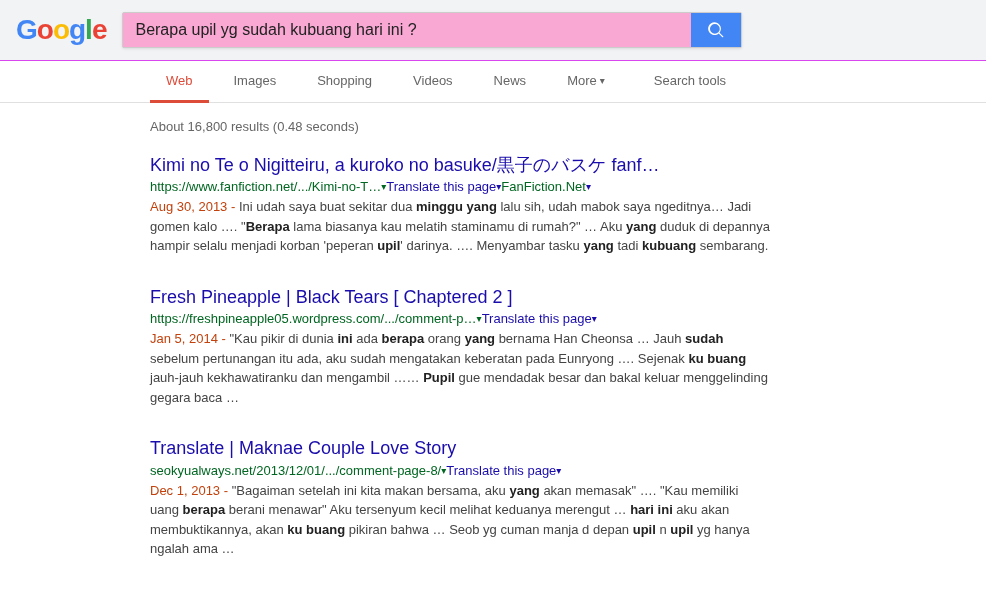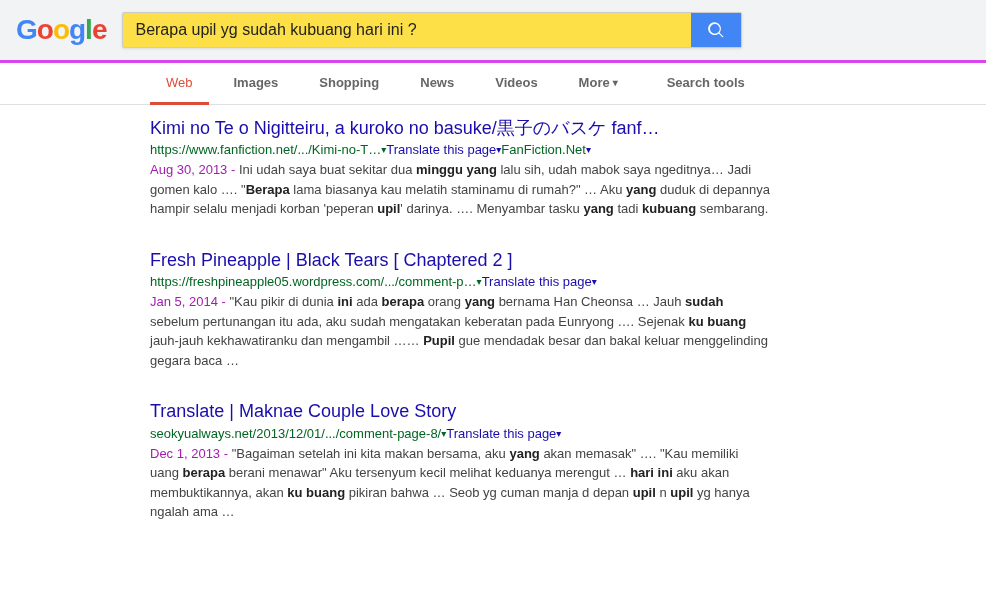--- a/index.html
+++ b/index.html
@@ -4,21 +4,21 @@
   <style>
     * { margin: 0; padding: 0; box-sizing: border-box; }
     body { font-family: Arial, sans-serif; font-size: 14px; color: #222; background: #fff; }
 
     
     #header {
       display: flex;
       align-items: center;
       padding: 12px 16px;
       background: #f1f3f4;
-      border-bottom: 3px solid #d946ef;
+      border-bottom: 1px solid #d946ef;
       gap: 16px;
     }
     #logo {
       font-size: 28px;
       font-weight: bold;
       letter-spacing: -1px;
       flex-shrink: 0;
     }
     .logo-g { color: #4285F4; }
     .logo-o1 { color: #EA4335; }
@@ -26,21 +26,21 @@
     .logo-g2 { color: #4285F4; }
     .logo-l { color: #34A853; }
     .logo-e { color: #EA4335; }
 
     #search-bar {
       display: flex;
       flex: 1;
       max-width: 620px;
       border: 1px solid #ccc;
       border-radius: 2px;
-      background: #fde047;
+      background: #f9a8d4;
       box-shadow: 0 1px 3px rgba(0,0,0,0.1);
     }
     #search-input {
       flex: 1;
       border: none;
       outline: none;
       padding: 8px 12px;
       font-size: 16px;
       color: #222;
       background: transparent;
@@ -70,21 +70,20 @@
       gap: 9px;
     }
     .nav-tab {
       padding: 12px 16px;
       font-size: 13px;
       color: #666;
       cursor: pointer;
       text-decoration: none;
       border-bottom: 3px solid transparent;
       margin-bottom: -1px;
-      font-weight: bold;
     }
     .nav-tab.active {
       color: #dd4b39;
       border-bottom: 3px solid #dd4b39;
       font-weight: normal;
     }
     .nav-tab-more {
       display: flex;
       align-items: center;
       gap: 3px;
@@ -138,21 +137,21 @@
     .translate-link {
       color: #1a0dab;
       cursor: pointer;
       font-size: 13px;
     }
     .translate-arrow {
       color: #1a0dab;
       font-size: 10px;
     }
     .result-meta {
-      color: #a21caf;
+      color: #c2410c;
       font-size: 13px;
       margin-bottom: 2px;
     }
     .result-snippet {
       color: #444;
       font-size: 13px;
       line-height: 1.5;
     }
     .result-snippet b { font-weight: bold; color: #222; }
 
@@ -175,27 +174,28 @@
         <path d="M21.53 20.47l-4.87-4.87A8.5 8.5 0 1 0 15.6 16.7l4.87 4.87a.75.75 0 0 0 1.06-1.1zM4 10.5a6.5 6.5 0 1 1 13 0 6.5 6.5 0 0 1-13 0z"></path>
       </svg>
     </button>
   </div>
 </div>
 
 <div id="nav-tabs">
   <a class="nav-tab active">Web</a>
   <a class="nav-tab">Images</a>
   <a class="nav-tab">Shopping</a>
+  <a class="nav-tab">Videos</a>
   <a class="nav-tab">News</a>
-  <a class="nav-tab">Videos</a>
   <a class="nav-tab nav-tab-more">More</a>
   <a class="nav-tab nav-search-tools">Search tools</a>
 </div>
 
 <div id="results-area">
+  <div id="results-stats">About 16,800 results (0.48 seconds)</div>
 
   <div class="result-item">
     <a class="result-title">Kimi no Te o Nigitteiru, a kuroko no basuke/黒子のバスケ fanf…</a>
     <div class="result-url-row">
       <span class="result-url">https://www.fanfiction.net/.../Kimi-no-T…</span>
       <span class="result-url-arrow">▾</span>
       <a class="translate-link">Translate this page</a>
       <span class="translate-arrow">▾</span>
       <span class="source-name">FanFiction.Net</span>
       <span class="translate-arrow">▾</span>

